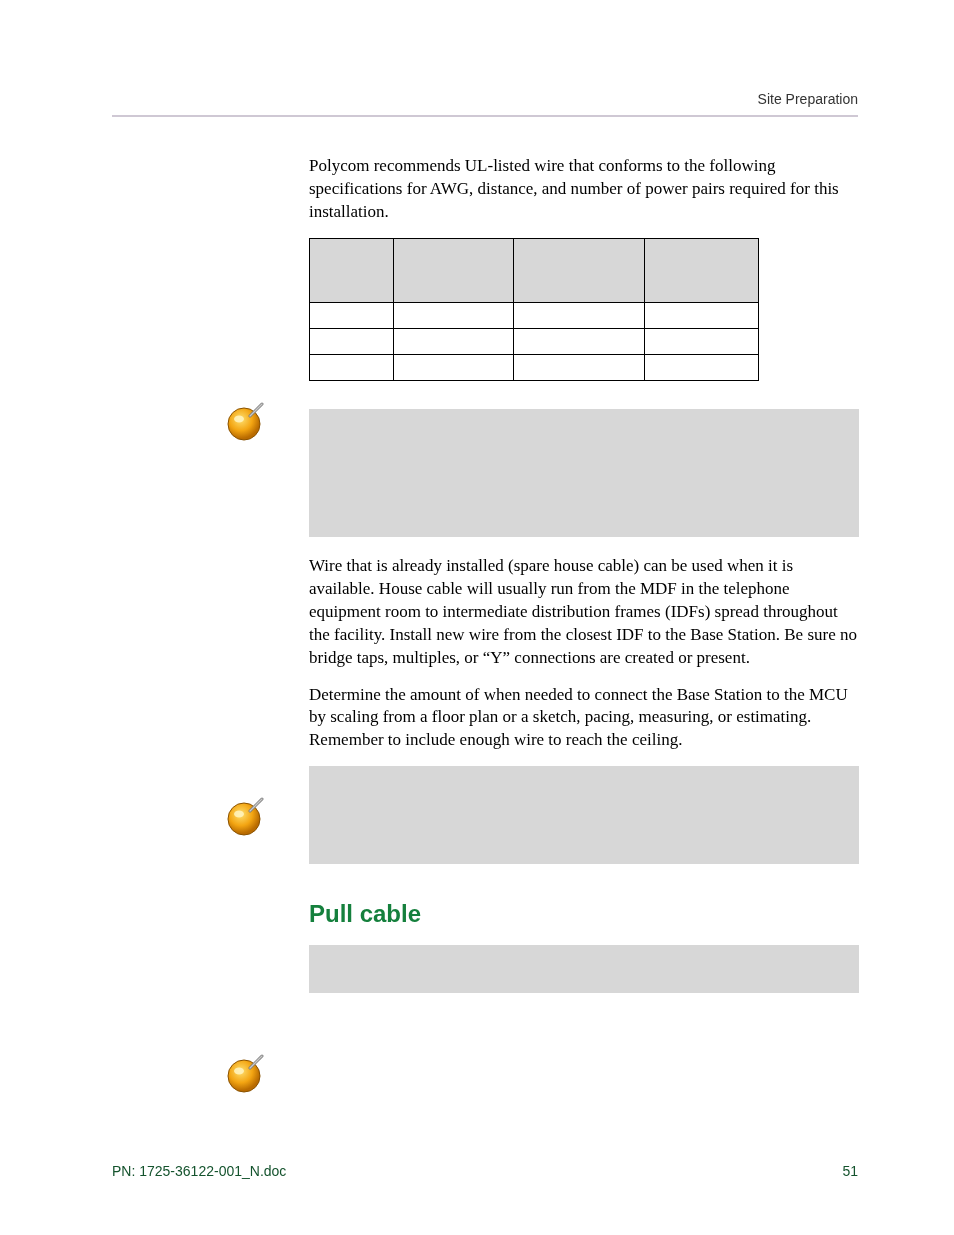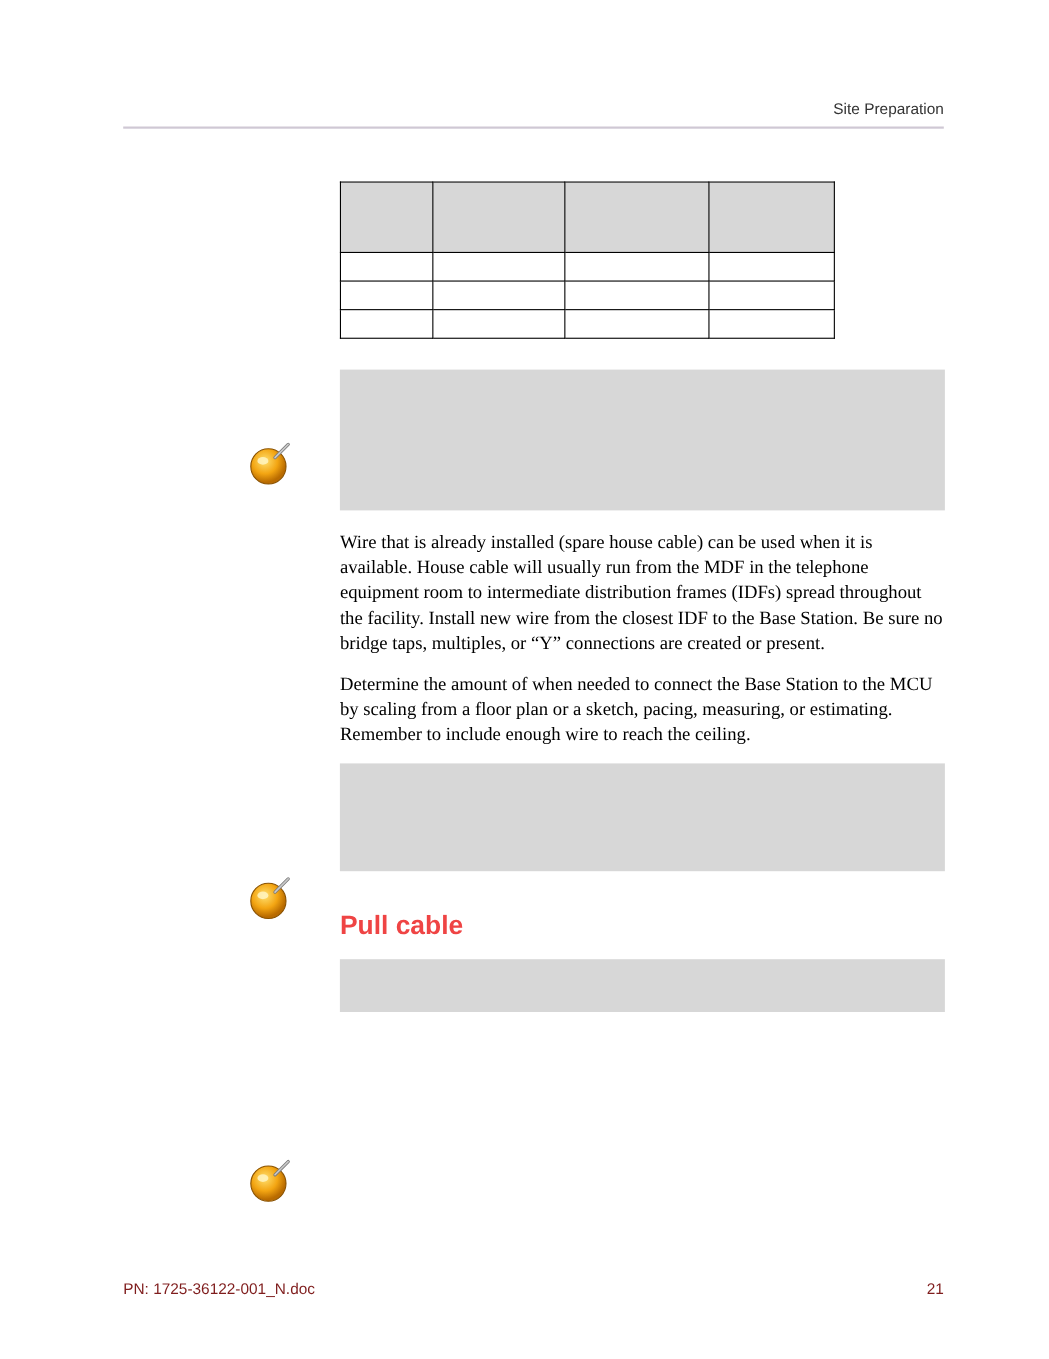--- a/index.html
+++ b/index.html
@@ -78,35 +78,35 @@
   .note-icon {
     position: absolute;
     left: 222px;
     width: 48px;
     height: 48px;
   }
 
   .section-heading {
     font-family: Arial, Helvetica, sans-serif;
     font-weight: 700;
-    color: #ef4444;
+    color: #15803d;
     font-size: 24px;
     margin: 0 0 14px 0;
   }
 
   .footer {
     position: absolute;
     left: 112px;
     right: 96px;
     bottom: 54px;
     display: flex;
     justify-content: space-between;
     font-family: Arial, Helvetica, sans-serif;
     font-size: 14px;
-    color: #7f1d1d;
+    color: #14532d;
   }
 
   
   .thumbtack-svg { display: block; }
 </style>
 </head>
 <body>
 
 <div class="page">
 
@@ -142,20 +142,21 @@
     <svg class="thumbtack-svg" viewBox="0 0 48 48" width="48" height="48">
       <circle cx="22" cy="26" r="16" fill="url(#g1)" stroke="#8a5200" stroke-width="1"></circle>
       <path d="M28 18 L40 6" stroke="#7a7a7a" stroke-width="3" stroke-linecap="round"></path>
       <path d="M28 18 L40 6" stroke="#c9c9c9" stroke-width="1.4" stroke-linecap="round"></path>
       <ellipse cx="17" cy="21" rx="5" ry="3.5" fill="#fff4c2" opacity="0.85"></ellipse>
     </svg>
   </div>
 
   <div class="content">
 
+    <p class="para">Polycom recommends UL-listed wire that conforms to the following specifications for AWG, distance, and number of power pairs required for this installation.</p>
 
     <table class="wire-table">
       <thead>
         <tr>
           <th class="col-awg"></th>
           <th class="col-one"></th>
           <th class="col-two"></th>
           <th class="col-three"></th>
         </tr>
       </thead>
@@ -191,16 +192,16 @@
 
     <h2 class="section-heading">Pull cable</h2>
 
 
     <div class="note-box n3"></div>
 
   </div>
 
   <div class="footer">
     <span>PN: 1725-36122-001_N.doc</span>
-    <span>21</span>
+    <span>51</span>
   </div>
 
 </div>
 
 </body></html>

